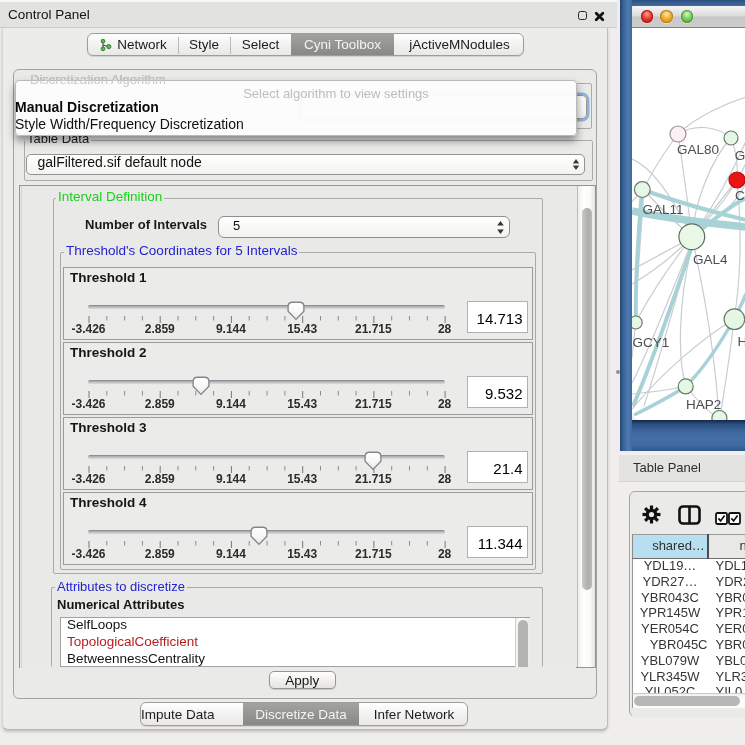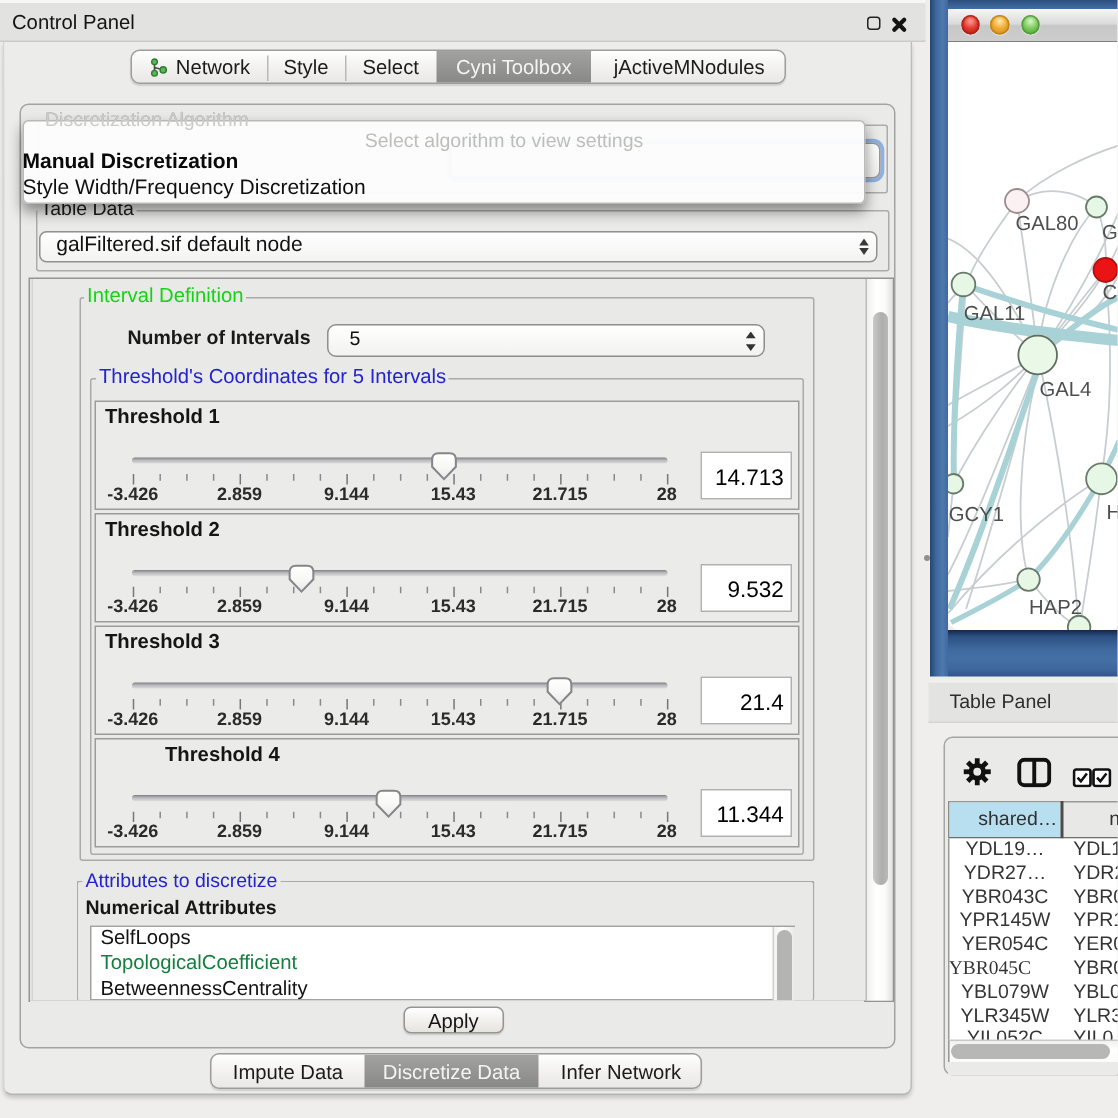--- a/index.html
+++ b/index.html
@@ -208,21 +208,21 @@
             <stop offset="0.55" stop-color="#f7f7f5"></stop>
             <stop offset="1" stop-color="#e8e8e6"></stop>
           </linearGradient>
         </defs>
         <path d="M1.1,5.4 Q1.1,1.2 5.3,1.2 L12.7,1.2 Q16.9,1.2 16.9,5.4 L16.9,10.2 L9,18.4 L1.1,10.2 Z" fill="url(#th)" stroke="#85858a" stroke-width="1.35"></path>
       </svg>
     </div>
 <div class="abs" style="left:466.5px;top:450.5px;width:61px;height:32px;background:#ffffff;
  border:1px solid #b1b1af;font-size:15px;color:#000;text-align:right;line-height:34px;padding-right:4px;">21.4</div>
 <div class="abs" style="left:63px;top:492px;width:470px;height:72.5px;border:1px solid #9b9b99;background:#ebebe9;"></div>
-<div class="abs" style="left:70px;top:494.5px;font-size:13.5px;font-weight:bold;color:#151515;margin-left:40px;">Threshold 4</div>
+<div class="abs" style="left:70px;top:494.5px;font-size:13.5px;font-weight:bold;color:#151515;">Threshold 4</div>
 <div class="abs" style="left:88.0px;top:529.5px;width:357.0px;height:4.5px;border-radius:2.5px;
  background:linear-gradient(#7f7f83,#b9b9bd 45%,#dcdcda);box-shadow:0 0.5px 0 #e8e8e6;"></div>
 <div class="abs" style="left:88.0px;top:540.5px;">
       <svg style="display:block" width="360" height="8" viewBox="0 0 360 8">
         <line x1="1.0" y1="0" x2="1.0" y2="7" stroke="#77777b" stroke-width="1"></line>
         <line x1="18.8" y1="0" x2="18.8" y2="4.5" stroke="#8a8a8e" stroke-width="1"></line>
         <line x1="36.6" y1="0" x2="36.6" y2="4.5" stroke="#8a8a8e" stroke-width="1"></line>
         <line x1="54.4" y1="0" x2="54.4" y2="4.5" stroke="#8a8a8e" stroke-width="1"></line>
         <line x1="72.2" y1="0" x2="72.2" y2="7" stroke="#77777b" stroke-width="1"></line>
         <line x1="90.0" y1="0" x2="90.0" y2="4.5" stroke="#8a8a8e" stroke-width="1"></line>
@@ -262,30 +262,30 @@
       </svg>
     </div>
 <div class="abs" style="left:466.5px;top:525.5px;width:61px;height:32px;background:#ffffff;
  border:1px solid #b1b1af;font-size:15px;color:#000;text-align:right;line-height:34px;padding-right:4px;">11.344</div>
 <div class="abs" style="left:51px;top:587px;width:492px;height:80px;border:1px solid #aaaaa8;border-radius:2px;border-bottom:none;"></div>
 <div class="abs" style="left:55px;top:578.5px;font-size:13px;color:#2323cf;background:#e9e9e7;padding:0 2px;">Attributes to discretize</div>
 <div class="abs" style="left:57px;top:596.5px;font-size:13px;font-weight:bold;color:#161616;">Numerical Attributes</div>
 <div class="abs" style="left:60px;top:617px;width:470px;height:49.5px;background:#ffffff;
  border:1px solid #a2a2a0;overflow:hidden;"></div>
 <div class="abs" style="left:67px;top:616.5px;font-size:13.5px;color:#131313;">SelfLoops</div>
-<div class="abs" style="left:67px;top:633.5px;font-size:13.5px;color:#15803d;">TopologicalCoefficient</div>
+<div class="abs" style="left:67px;top:633.5px;font-size:13.5px;color:#b91c1c;">TopologicalCoefficient</div>
 <div class="abs" style="left:67px;top:650.5px;font-size:13.5px;color:#131313;">BetweennessCentrality</div>
 <div class="abs" style="left:514.5px;top:618px;width:15px;height:48.5px;background:linear-gradient(90deg,#f2f2f0,#ffffff 40%,#e8e8e6);border-left:1px solid #d0d0ce;"></div>
 <div class="abs" style="left:517.5px;top:620px;width:10px;height:46.5px;border-radius:5px 5px 0 0;background:#b4b4b2;"></div>
 <div class="abs" style="left:20px;top:666.5px;width:556px;height:1.5px;background:#e9e9e7;"></div>
 <div class="abs" style="left:269px;top:670.5px;width:66.5px;height:18px;border:1px solid #96968f;border-radius:5px;
  background:linear-gradient(#ffffff,#f2f1ee 50%,#e5e4e0);font-size:13.5px;color:#161616;text-align:center;line-height:17px;
  box-shadow:0 1px 1px rgba(0,0,0,0.15);">Apply</div>
 <div class="abs" style="left:140px;top:702px;width:328px;height:24px;border:1px solid #9d9d9b;border-radius:6px;background:linear-gradient(#ffffff,#f4f3f2 45%,#e9e8e6);overflow:hidden;box-shadow:0 1px 1px rgba(0,0,0,0.12);">
-      <div style="position:absolute;left:0px;top:0;width:102px;height:24px;text-align:center;line-height:23px;font-size:13.5px;color:#1b1b1b;white-space:nowrap;">Impute Data</div>
+      <div style="position:absolute;left:0px;top:0;width:102px;height:24px;text-align:left;line-height:23px;font-size:13.5px;color:#1b1b1b;white-space:nowrap;">Impute Data</div>
       <div style="position:absolute;left:218px;top:0;width:110px;height:24px;text-align:center;line-height:23px;font-size:13.5px;color:#1b1b1b;white-space:nowrap;">Infer Network</div>
       <div style="position:absolute;left:102px;top:0;width:116px;height:24px;background:linear-gradient(#a2a2a0,#868684);text-align:center;line-height:23px;font-size:13.5px;color:#f4f4f4;white-space:nowrap;">Discretize Data</div>
     </div>
 <div class="abs" style="left:15px;top:79.5px;width:562px;height:56px;background:rgba(252,252,252,0.97);
  border:1px solid #b9b9b7;border-radius:4px;box-shadow:0 5px 9px rgba(0,0,0,0.42);z-index:40;"></div>
 <div class="abs" style="left:30px;top:72px;font-size:13px;color:#cbcbc9;z-index:41;">Discretization Algorithm</div>
 <div class="abs" style="left:15px;top:85.5px;width:562px;text-align:center;font-size:13px;color:#bdbdbb;z-index:41;margin-left:40px;">Select algorithm to view settings</div>
 <div class="abs" style="left:15px;top:99.3px;font-size:14px;font-weight:bold;color:#0a0a0a;z-index:41;">Manual Discretization</div>
 <div class="abs" style="left:15px;top:115.5px;font-size:14px;color:#0f0f0f;z-index:41;">Style Width/Frequency Discretization</div>
 <div class="abs" style="left:615.5px;top:370px;width:4px;height:4px;border-radius:2px;background:#90908e;"></div>
@@ -395,21 +395,21 @@
 <div style="position:absolute;left:0;top:-0.5px;width:75px;text-align:center;font-size:13px;color:#353535;">YDL19…</div>
 <div style="position:absolute;left:83px;top:-0.5px;font-size:13px;color:#353535;white-space:nowrap;">YDL1</div>
 <div style="position:absolute;left:0;top:15.3px;width:75px;text-align:center;font-size:13px;color:#353535;">YDR27…</div>
 <div style="position:absolute;left:83px;top:15.3px;font-size:13px;color:#353535;white-space:nowrap;">YDR2</div>
 <div style="position:absolute;left:0;top:31.1px;width:75px;text-align:center;font-size:13px;color:#353535;">YBR043C</div>
 <div style="position:absolute;left:83px;top:31.1px;font-size:13px;color:#353535;white-space:nowrap;">YBR0</div>
 <div style="position:absolute;left:0;top:46.900000000000006px;width:75px;text-align:center;font-size:13px;color:#353535;">YPR145W</div>
 <div style="position:absolute;left:83px;top:46.900000000000006px;font-size:13px;color:#353535;white-space:nowrap;">YPR1</div>
 <div style="position:absolute;left:0;top:62.7px;width:75px;text-align:center;font-size:13px;color:#353535;">YER054C</div>
 <div style="position:absolute;left:83px;top:62.7px;font-size:13px;color:#353535;white-space:nowrap;">YER0</div>
-<div style="position:absolute;left:0;top:78.5px;width:75px;text-align:left;font-size:13px;color:#353535;font-family:Liberation Serif, serif;">YBR045C</div>
+<div style="position:absolute;left:0;top:78.5px;width:75px;text-align:right;font-size:13px;color:#353535;">YBR045C</div>
 <div style="position:absolute;left:83px;top:78.5px;font-size:13px;color:#353535;white-space:nowrap;">YBR0</div>
 <div style="position:absolute;left:0;top:94.30000000000001px;width:75px;text-align:center;font-size:13px;color:#353535;">YBL079W</div>
 <div style="position:absolute;left:83px;top:94.30000000000001px;font-size:13px;color:#353535;white-space:nowrap;">YBL0</div>
 <div style="position:absolute;left:0;top:110.10000000000001px;width:75px;text-align:center;font-size:13px;color:#353535;">YLR345W</div>
 <div style="position:absolute;left:83px;top:110.10000000000001px;font-size:13px;color:#353535;white-space:nowrap;">YLR3</div>
 <div style="position:absolute;left:0;top:125.9px;width:75px;text-align:center;font-size:13px;color:#353535;">YIL052C</div>
 <div style="position:absolute;left:83px;top:125.9px;font-size:13px;color:#353535;white-space:nowrap;">YIL0</div>
 </div>
 <div class="abs" style="left:631.5px;top:692.5px;width:113.5px;height:15px;background:linear-gradient(#f0f0ee,#ffffff 40%,#fbfbf9);border-top:1px solid #c9c9c7;border-left:1px solid #9a9a98;"></div>
 <div class="abs" style="left:634px;top:696px;width:106px;height:9.5px;border-radius:5px;background:#b7b7b5;"></div>

